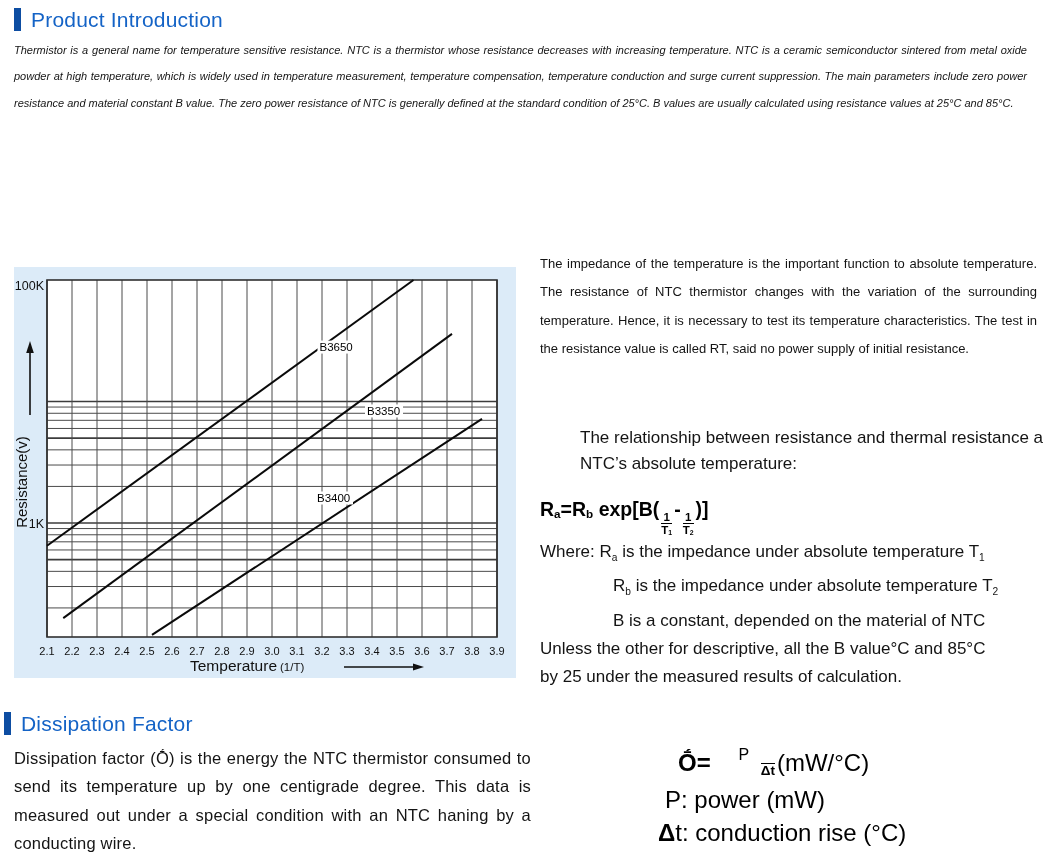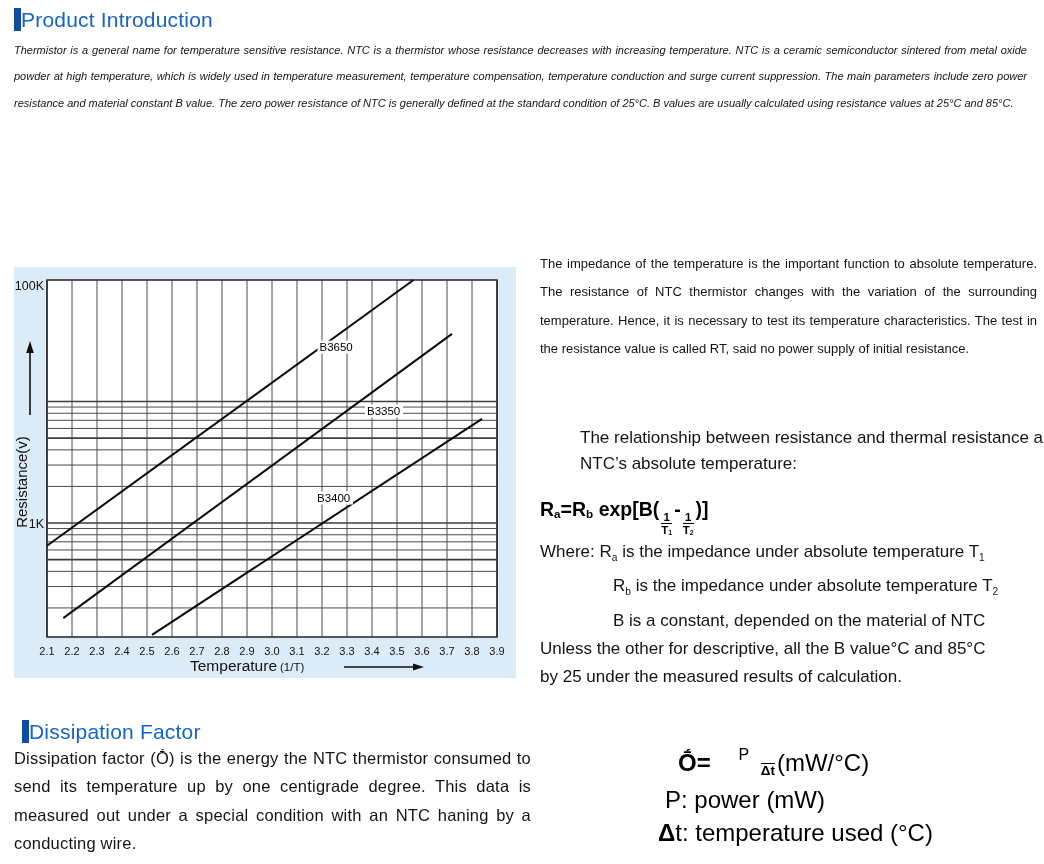--- a/index.html
+++ b/index.html
@@ -1,18 +1,18 @@
 <!DOCTYPE html>
 <html><head>
 <meta charset="utf-8">
 <style>
   html,body{margin:0;padding:0;background:#fff;}
   #page{position:relative;width:1044px;height:864px;background:#fff;overflow:hidden;
         font-family:"Liberation Sans","DejaVu Sans",sans-serif;color:#141414;}
-  .h-row{position:absolute;display:flex;}
+  .h-row{position:absolute;display:flex;gap:10px;}
   .h-bar{width:7px;height:23px;background:#0d4da2;}
   .h-text{font-size:21px;color:#1463c6;letter-spacing:.2px;white-space:nowrap;}
   .para{position:absolute;text-align:justify;}
   #p1{left:14px;top:37px;width:1013px;font-size:11px;line-height:26.4px;font-style:italic;}
   #rc1{left:540px;top:250px;width:497px;font-size:13px;line-height:28.3px;}
   #rc2{left:540px;top:425px;width:500px;font-size:17px;line-height:25.8px;text-align:left;margin-left:40px;}
   #p3{left:14px;top:744px;width:517px;font-size:16.5px;line-height:28.4px;letter-spacing:.2px;}
   
   .frac{display:inline-flex;flex-direction:column;align-items:center;vertical-align:-38%;
         line-height:1.05;margin:0 2px;}
@@ -138,33 +138,33 @@
         <span class="fd"><span class="">T</span><span class="s ">2</span></span>
       </span><span class="">)]</span></div>
   <div id="rcw">
       <div class="wl"><span class="">Where: R</span><span class="s ">a</span><span class=""> is the impedance under absolute temperature T</span><span class="s ">1</span></div>
       <div class="wl ind"><span class="">R</span><span class="s ">b</span><span class=""> is the impedance under absolute temperature T</span><span class="s ">2</span></div>
       <div class="wl ind"><span class="">B is a constant, depended on the material of NTC</span></div>
       <div class="wl"><span class="">Unless the other for descriptive, all the B value°C and 85°C</span></div>
       <div class="wl"><span class="">by 25 under the measured results of calculation.</span></div>
     </div>
 
-  <div class="h-row" style="left:22px;top:712px;margin-top:8px;">
+  <div class="h-row" style="left:4px;top:712px;">
     <div class="h-bar"></div>
     <div class="h-text">Dissipation Factor</div>
   </div>
 
   <div id="p3" class="para">Dissipation factor (Ṓ)  is the energy the NTC thermistor consumed to send its temperature up by one centigrade degree. This data is measured out under a special condition with an NTC haning by a conducting wire.</div>
 
   <div id="df">
     <div id="dfl1" class="dline">
         <span class="b">Ṓ=</span>
         <span class="frac">
           <span class="fn"><span class="">P</span></span>
           <span class="fd"><span class="b">Δt</span></span>
         </span>
         <span class=""> (mW/°C)</span>
       </div>
     <div id="dfl2" class="dline"><span class="">P: power (mW)</span></div>
-    <div id="dfl3" class="dline"><span class="b">Δ</span><span class="">t: temperature used (°C)</span></div>
+    <div id="dfl3" class="dline"><span class="b">Δ</span><span class="">t: conduction rise (°C)</span></div>
   </div>
 
 </div>
 
 </body></html>

